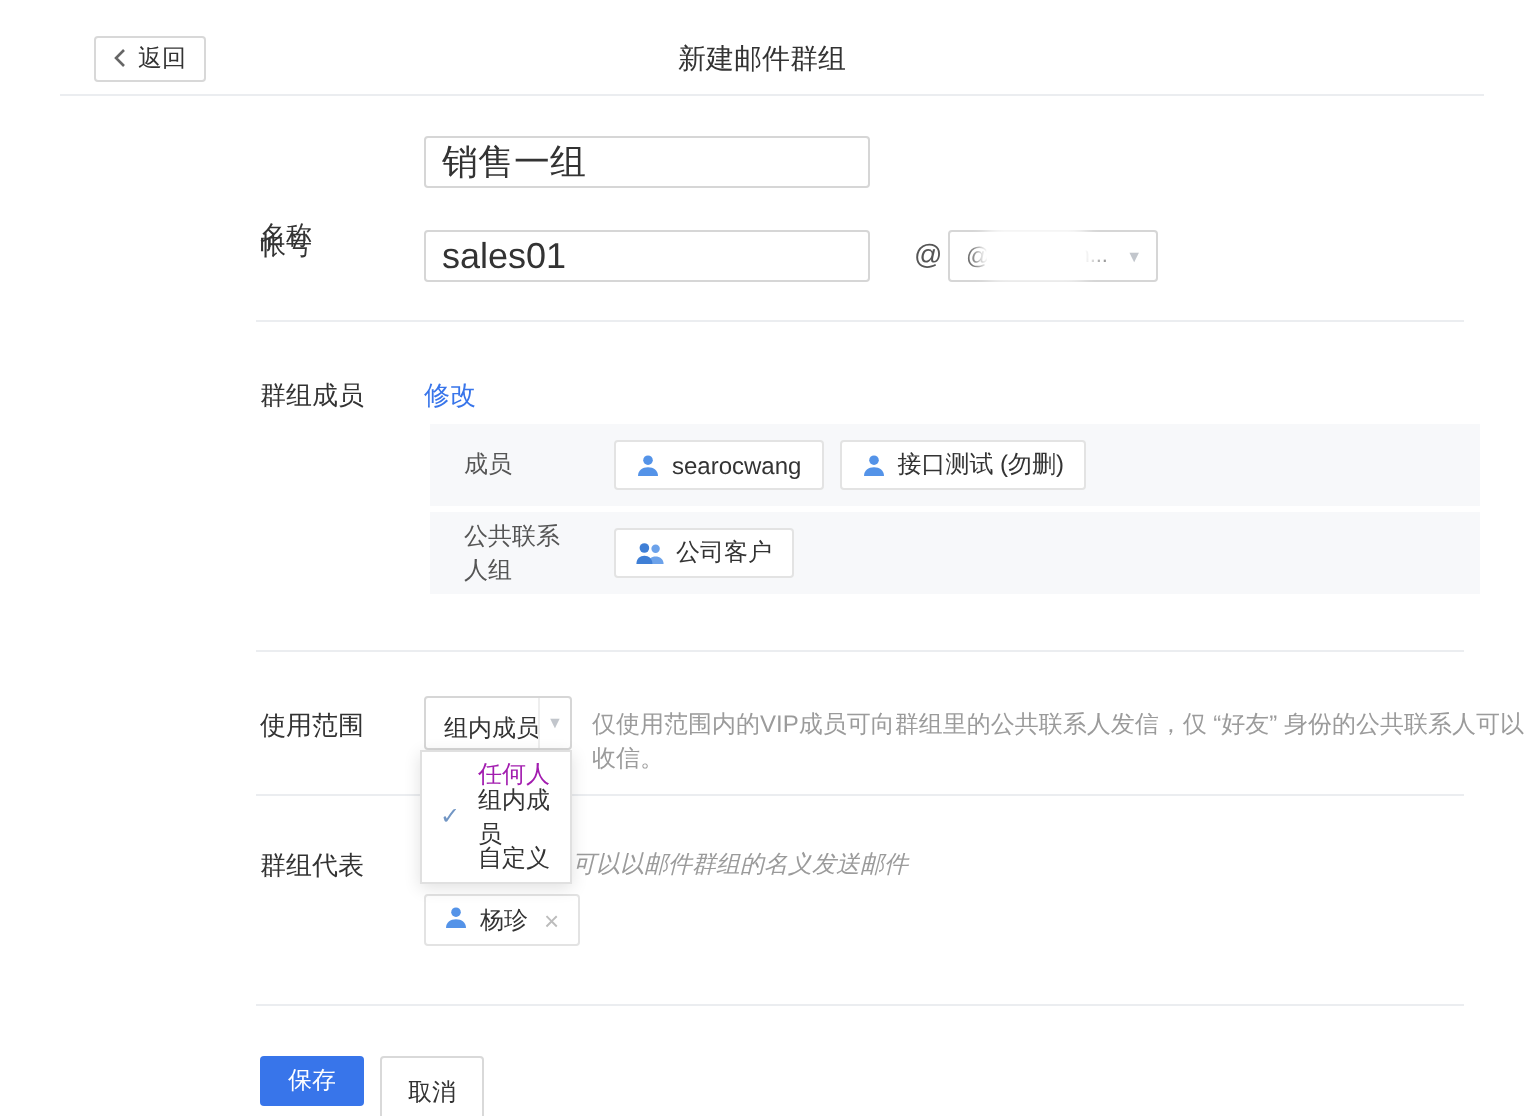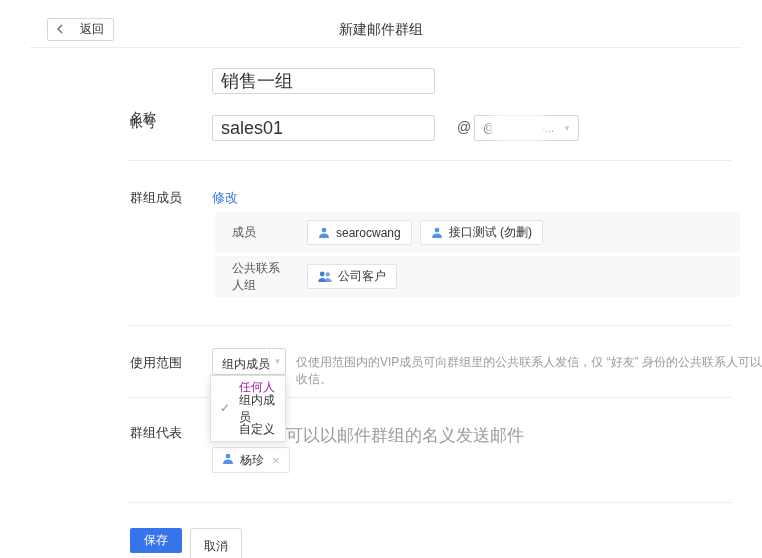--- a/index.html
+++ b/index.html
@@ -6,21 +6,21 @@
   html,body { background:#fff; }
   body { font-family:"Liberation Sans", sans-serif; }
   .page {
     position: relative; width: 762px; height: 558px;
     background:#fff; overflow:hidden; font-size:13px; color:#333;
   }
 
   
   .btn-back {
     position:absolute; left:47px; top:18px; height:23px;
-    display:inline-flex; align-items:center; gap:16px;
+    display:inline-flex; align-items:center; gap:5px;
     padding:0 9px 0 8px; background:#fff;
     border:1px solid #d8d8d8; border-radius:2px;
     font-size:12px; color:#333; cursor:pointer;
   }
   .page-title {
     position:absolute; top:21px; left:0; right:0;
     text-align:center; font-size:14px; color:#333;
   }
   .divider { position:absolute; height:1px; background:#ebedf0; }
   .div-header { left:30px;  right:20px; top:47px; }
@@ -96,21 +96,21 @@
   }
   .menu-item {
     position:relative; height:21px; display:flex; align-items:center;
     padding-left:28px; font-size:12px; color:#333; cursor:pointer;
   }
   .menu-item.dim { color:#a21caf; }
   .menu-item .check { position:absolute; left:9px; top:3px; font-size:12px; color:#7296c4; }
 
   
   .lbl-rep { top:424px; }
-  .rep-hint { position:absolute; left:286px; top:424px; font-size:17px; color:#9b9b9b; }
+  .rep-hint { position:absolute; left:286px; top:424px; font-size:12px; color:#9b9b9b;font-style:italic; }
   .rep-tag {
     position:absolute; left:212px; top:447px; height:26px;
     display:inline-flex; align-items:center; gap:6px; padding:0 9px;
     background:#fff; border:1px solid #e3e3e3; border-radius:2px;
     font-size:12px; color:#333;
   }
   .rep-tag .close { color:#bcbcbc; font-size:13px; cursor:pointer; margin-left:2px; }
 
   
   .btn-save {

